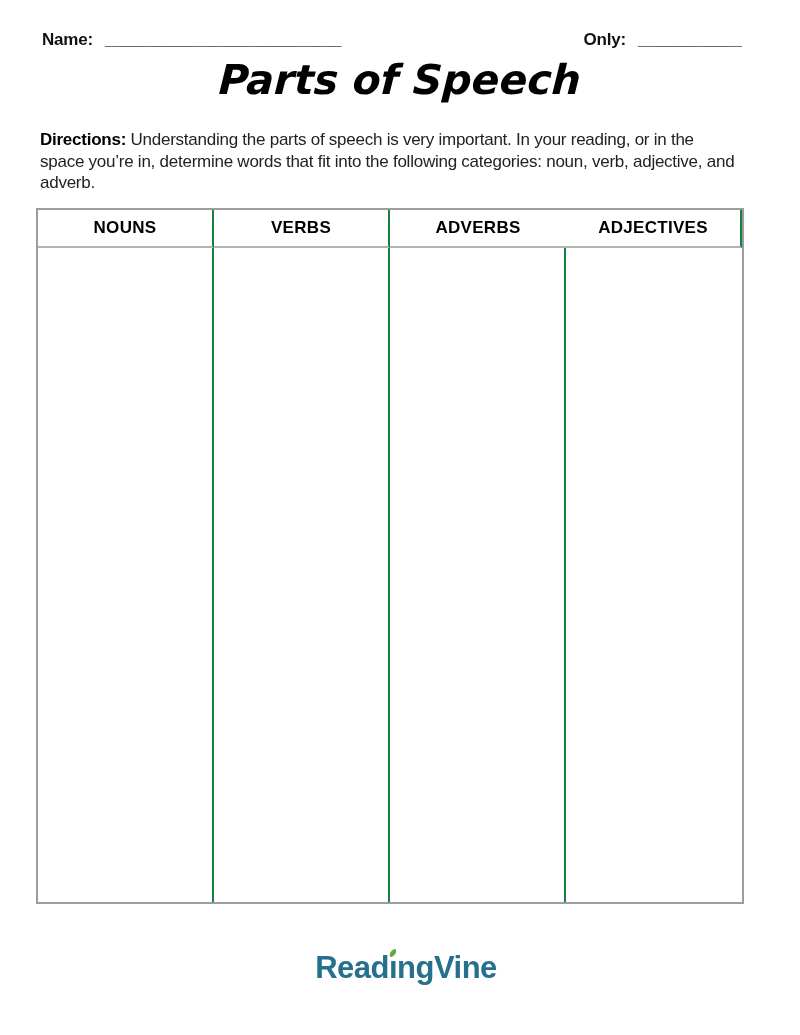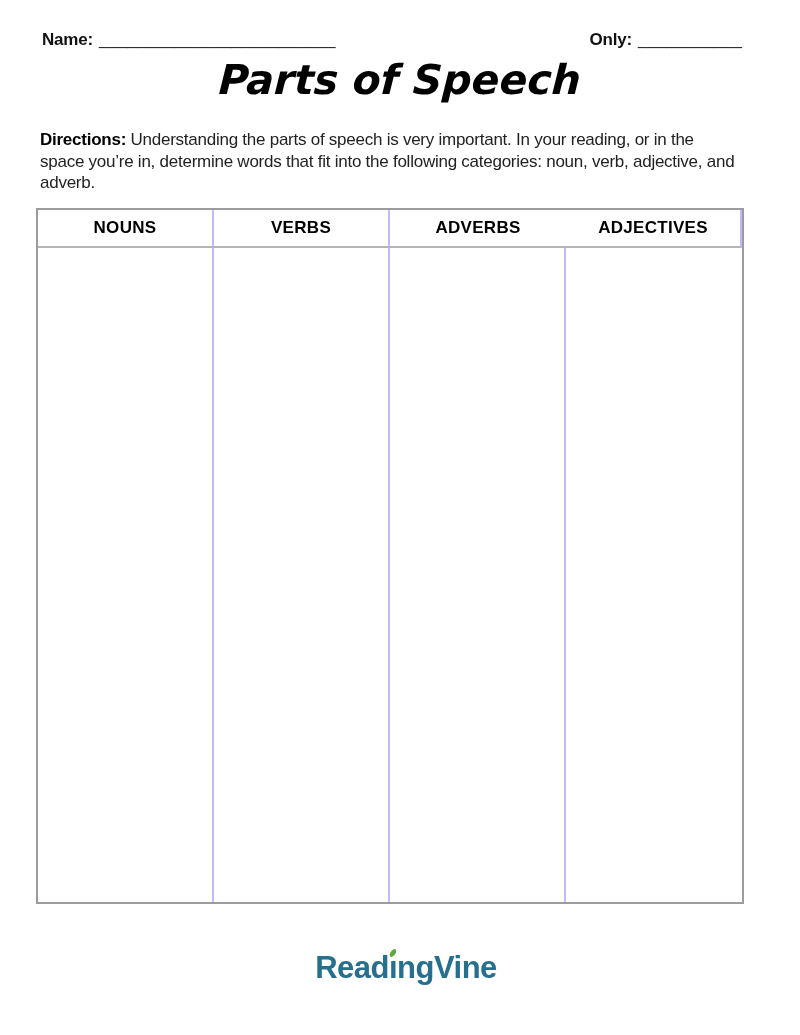--- a/index.html
+++ b/index.html
@@ -24,22 +24,22 @@
     left: 42px;
     right: 58px;
     display: flex;
     justify-content: space-between;
     align-items: baseline;
     font-size: 17px;
     font-weight: bold;
     letter-spacing: -0.2px;
     color: #111;
   }
-  .field-group { display: flex; align-items: baseline; gap: 6px; white-space: nowrap; }
-  .blank-line { font-weight: normal; letter-spacing: 0; color: #222; }
+  .field-group { display: flex; align-items: baseline; gap: 12px; white-space: nowrap; }
+  .blank-line { font-weight: bold; letter-spacing: 0; color: #222; }
 
   
   .title {
     position: absolute;
     top: 56px;
     left: 0;
     width: 100%;
     text-align: center;
     font-family: "DejaVu Sans", sans-serif;
     font-size: 41px;
@@ -82,21 +82,21 @@
     align-items: center;
     justify-content: center;
     font-weight: bold;
     font-size: 17px;
     letter-spacing: 0.3px;
     color: #000;
     border-bottom: 2px solid #b4b4b4;
     box-sizing: border-box;
   }
   .pos-header-cell.has-right, .pos-body-cell.has-right {
-    border-right: 2px solid #c4b5fd;
+    border-right: 2px solid #15803d;
   }
   .pos-body-cell { box-sizing: border-box; }
 
   
   .footer-logo {
     position: absolute;
     top: 950px;
     left: 6px;
     width: 100%;
     text-align: center;

